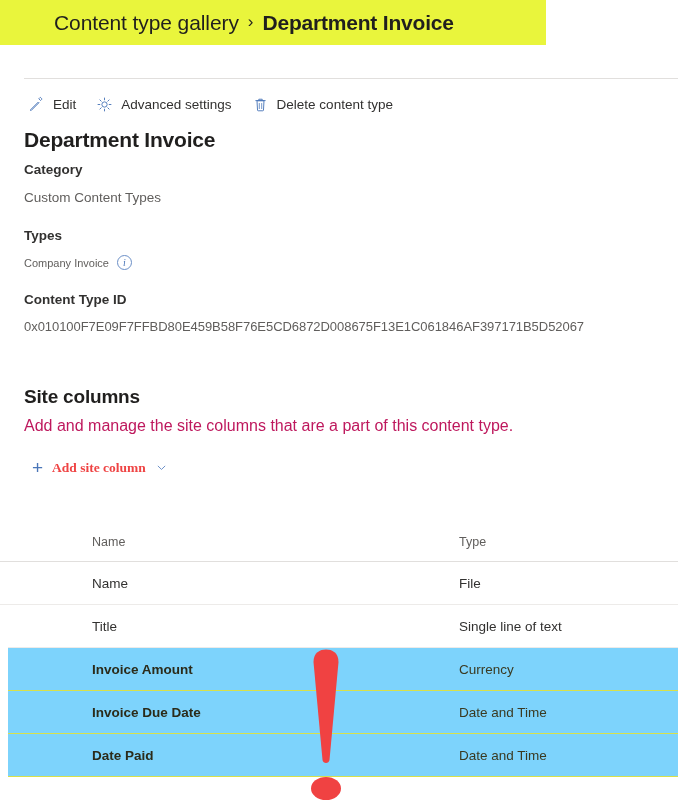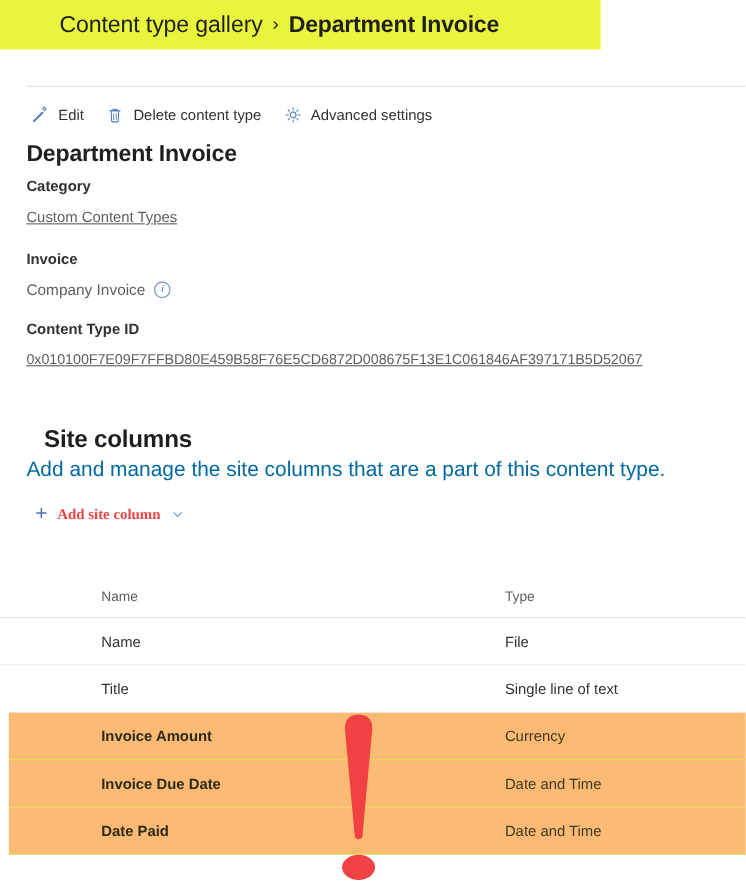--- a/index.html
+++ b/index.html
@@ -97,34 +97,33 @@
     font-size: 13.5px;
     font-weight: 600;
     color: #323130;
   }
   .field-value {
     position: absolute;
     left: 24px;
     font-size: 13.5px;
     font-weight: 400;
     color: #605e5c;
-    text-decoration: underline;
   }
   #lbl-category { top: 162px; }
   #val-category { top: 190px; }
   #lbl-parent   { top: 228px; }
   #val-parent-row {
     position: absolute;
     left: 24px; top: 255px;
     display: flex;
     align-items: center;
     gap: 8px;
   }
   #val-parent-row .field-value-inline {
-    font-size: 14px;
+    font-size: 11px;
     color: #605e5c;
   }
   #lbl-ctid { top: 292px; text-align: center; }
   #val-ctid {
     top: 319px;
     font-size: 13px;
     color: #605e5c;
     letter-spacing: -0.05px;
     white-space: nowrap;
   }
@@ -140,31 +139,31 @@
     display: flex;
     align-items: center;
     justify-content: center;
     cursor: pointer;
     line-height: 1;
   }
 
   
   .section-title {
     position: absolute;
-    left: 40px; top: 386px;
-    font-size: 22px;
+    left: 24px; top: 386px;
+    font-size: 19px;
     font-weight: 600;
     color: #201f1e;
     letter-spacing: -0.2px;
   }
   .section-desc {
     position: absolute;
     left: 24px; top: 417px;
-    font-size: 19px;
-    color: #0369a1;
+    font-size: 16px;
+    color: #be185d;
   }
   .add-column {
     position: absolute;
     left: 32px; top: 458px;
     display: flex;
     align-items: center;
     gap: 9px;
     cursor: pointer;
   }
   .add-plus {
@@ -188,21 +187,21 @@
     width: 678px;
   }
   .trow {
     position: relative;
     height: 43px;
     display: flex;
     align-items: center;
     border-bottom: 1px solid #edebe9;
   }
   .trow.header-row { height: 40px; border-bottom: 1px solid #e1dfdd; }
-  .trow.hl { background: #fdba74; border-bottom: 1px solid #d8e04a; }
+  .trow.hl { background: #7dd3fc; border-bottom: 1px solid #d8e04a; }
   .trow .cell-name {
     position: absolute;
     left: 92px;
     font-size: 13.5px;
     color: #323130;
   }
   .trow .cell-type {
     position: absolute;
     left: 416px;
     font-size: 13.5px;
@@ -252,32 +251,20 @@
 
 <div class="commandbar">
 
   <div class="cmd">
     <span class="cmd-icon">
       <svg width="17" height="17" viewBox="0 0 20 20" fill="none">
         <path d="M3 16.2V17h.8l9.1-9.1-0.8-0.8L3 16.2z M14.8 5.3l1.4-1.4c.2-.2.2-.5 0-.7l-1.4-1.4c-.2-.2-.5-.2-.7 0l-1.4 1.4 2.1 2.1z" stroke="#4a76b8" stroke-width="1.1" fill="none"></path>
       </svg>
     </span>
     <span class="cmd-label">Edit</span>
-  </div>
-
-  <div class="cmd">
-    <span class="cmd-icon">
-      <svg width="17" height="17" viewBox="0 0 20 20" fill="none">
-        <path d="M4.5 5.4h11" stroke="#4a76b8" stroke-width="1.1" stroke-linecap="round"></path>
-        <path d="M8 5.2V3.8h4v1.4" stroke="#4a76b8" stroke-width="1.1"></path>
-        <path d="M5.9 5.6h8.2l-.6 11a.8.8 0 0 1-.8.8H7.3a.8.8 0 0 1-.8-.8l-.6-11z" stroke="#4a76b8" stroke-width="1.1" fill="none"></path>
-        <path d="M8.6 8.3v7M11.4 8.3v7" stroke="#4a76b8" stroke-width="0.9"></path>
-      </svg>
-    </span>
-    <span class="cmd-label">Delete content type</span>
   </div>
 
   <div class="cmd">
     <span class="cmd-icon">
       <svg width="17" height="17" viewBox="0 0 20 20" fill="none">
         <circle cx="10" cy="10" r="3.1" stroke="#4a76b8" stroke-width="1.1"></circle>
         <g stroke="#4a76b8" stroke-width="1.1" stroke-linecap="round">
           <path d="M10 2.4v2.1"></path>
             <path d="M10 15.5v2.1"></path>
           <path d="M2.4 10h2.1"></path>
@@ -285,28 +272,40 @@
           <path d="M4.6 4.6l1.5 1.5"></path>
             <path d="M13.9 13.9l1.5 1.5"></path>
           <path d="M15.4 4.6l-1.5 1.5"></path>
             <path d="M6.1 13.9l-1.5 1.5"></path>
         </g>
       </svg>
     </span>
     <span class="cmd-label">Advanced settings</span>
   </div>
 
+  <div class="cmd">
+    <span class="cmd-icon">
+      <svg width="17" height="17" viewBox="0 0 20 20" fill="none">
+        <path d="M4.5 5.4h11" stroke="#4a76b8" stroke-width="1.1" stroke-linecap="round"></path>
+        <path d="M8 5.2V3.8h4v1.4" stroke="#4a76b8" stroke-width="1.1"></path>
+        <path d="M5.9 5.6h8.2l-.6 11a.8.8 0 0 1-.8.8H7.3a.8.8 0 0 1-.8-.8l-.6-11z" stroke="#4a76b8" stroke-width="1.1" fill="none"></path>
+        <path d="M8.6 8.3v7M11.4 8.3v7" stroke="#4a76b8" stroke-width="0.9"></path>
+      </svg>
+    </span>
+    <span class="cmd-label">Delete content type</span>
+  </div>
+
 </div>
 
 <div class="page-title">Department Invoice</div>
 
 <div class="field-label" id="lbl-category">Category</div>
 <div class="field-value" id="val-category">Custom Content Types</div>
 
-<div class="field-label" id="lbl-parent">Invoice</div>
+<div class="field-label" id="lbl-parent">Types</div>
 <div id="val-parent-row">
   <span class="field-value-inline">Company Invoice</span>
   <span class="info-icon">i</span>
 </div>
 
 <div class="field-label" id="lbl-ctid">Content Type ID</div>
 <div class="field-value" id="val-ctid">0x010100F7E09F7FFBD80E459B58F76E5CD6872D008675F13E1C061846AF397171B5D52067</div>
 
 <div class="section-title">Site columns</div>
 <div class="section-desc">Add and manage the site columns that are a part of this content type.</div>

